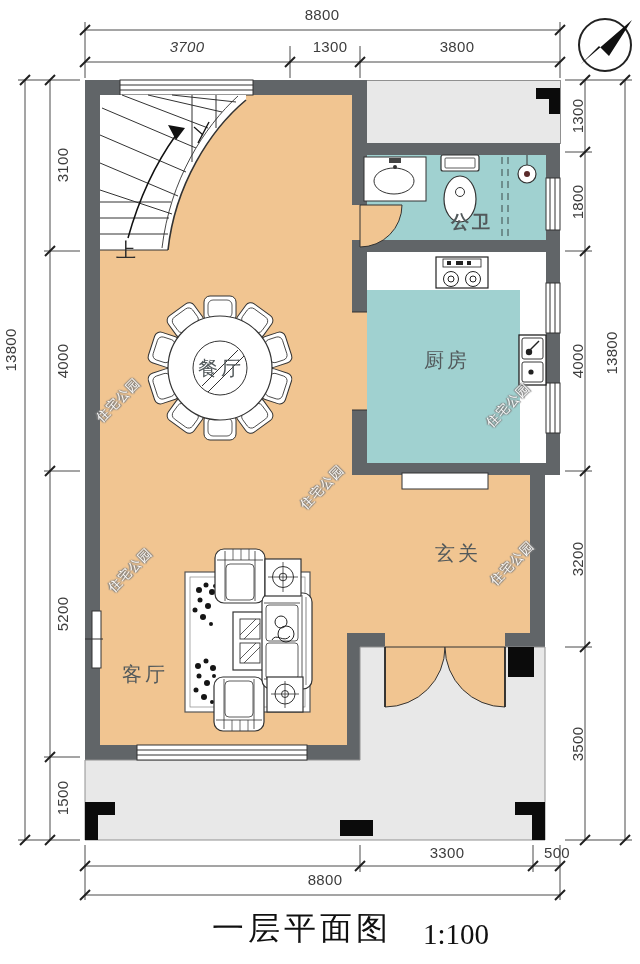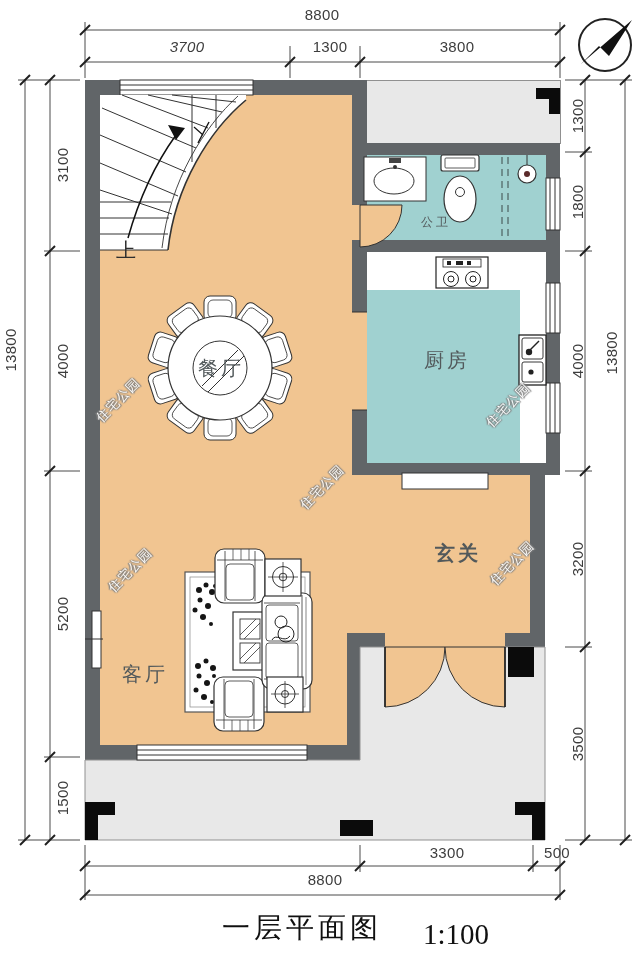--- a/index.html
+++ b/index.html
@@ -10,21 +10,21 @@
   .wet{position:absolute;background:#A0D1D0;}
   .outdoor{position:absolute;background:#E8E8E8;}
   .dim{position:absolute;color:#3d3d3d;font-size:15px;line-height:1;white-space:nowrap;
        transform:translate(-50%,-50%);letter-spacing:.3px;}
   .dim.v{transform:translate(-50%,-50%) rotate(-90deg);}
   .room-label{position:absolute;color:#52595b;font-size:20px;letter-spacing:3px;line-height:1;
        transform:translate(-50%,-50%);white-space:nowrap;z-index:6;}
   .wm{position:absolute;color:#ffffff;font-size:13px;letter-spacing:1px;line-height:1;white-space:nowrap;
        transform:translate(-50%,-50%) rotate(-45deg);z-index:7;opacity:.95;
        text-shadow:0 0 2px #777,0 0 2px #777,1px 1px 1px #8d8d8d,-1px -1px 1px #8d8d8d;}
-  .title-text{position:absolute;color:#101010;font-size:28px;letter-spacing:4px;line-height:1;
+  .title-text{position:absolute;color:#101010;font-size:32px;letter-spacing:4px;line-height:1;
        font-family:"Liberation Serif",serif;transform:translate(-50%,-50%);white-space:nowrap;z-index:6;}
   .scale-text{position:absolute;color:#101010;font-size:29px;line-height:1;
        font-family:"Liberation Serif",serif;transform:translate(-50%,-50%);white-space:nowrap;z-index:6;}
   .underline{position:absolute;background:#000;z-index:6;}
   svg.overlay{position:absolute;left:0;top:0;z-index:5;}
 </style>
 </head>
 <body>
 
 <div class="stage">
@@ -405,23 +405,23 @@
   <span class="dim v" style="left:62px;top:614px;">5200</span>
   <span class="dim v" style="left:62px;top:798px;">1500</span>
   <span class="dim v" style="left:577px;top:116px;">1300</span>
   <span class="dim v" style="left:577px;top:202px;">1800</span>
   <span class="dim v" style="left:577px;top:361px;">4000</span>
   <span class="dim v" style="left:577px;top:559px;">3200</span>
   <span class="dim v" style="left:577px;top:744px;">3500</span>
   <span class="dim v" style="left:611px;top:353px;">13800</span>
 
   <span class="room-label" style="left:221px;top:368px;">餐厅</span>
-  <span class="room-label" style="left:436px;top:222px;font-size:12px;">公卫</span>
+  <span class="room-label" style="left:472px;top:222px;font-size:18px;font-weight:bold;">公卫</span>
   <span class="room-label" style="left:447px;top:360px;">厨房</span>
-  <span class="room-label" style="left:458px;top:553px;font-weight:bold;">玄关</span>
+  <span class="room-label" style="left:458px;top:553px;">玄关</span>
   <span class="room-label" style="left:145px;top:645px;margin-top:29px;">客厅</span>
   <span class="room-label" style="left:126px;top:250px;color:#2e2e2e;letter-spacing:0;">上</span>
 
   <span class="wm" style="left:118px;top:400px;">住宅公园</span>
   <span class="wm" style="left:322px;top:487px;">住宅公园</span>
   <span class="wm" style="left:130px;top:570px;">住宅公园</span>
   <span class="wm" style="left:508px;top:405px;">住宅公园</span>
   <span class="wm" style="left:512px;top:563px;">住宅公园</span>
 
   <span class="title-text" style="left:302px;top:928px;">一层平面图</span>

